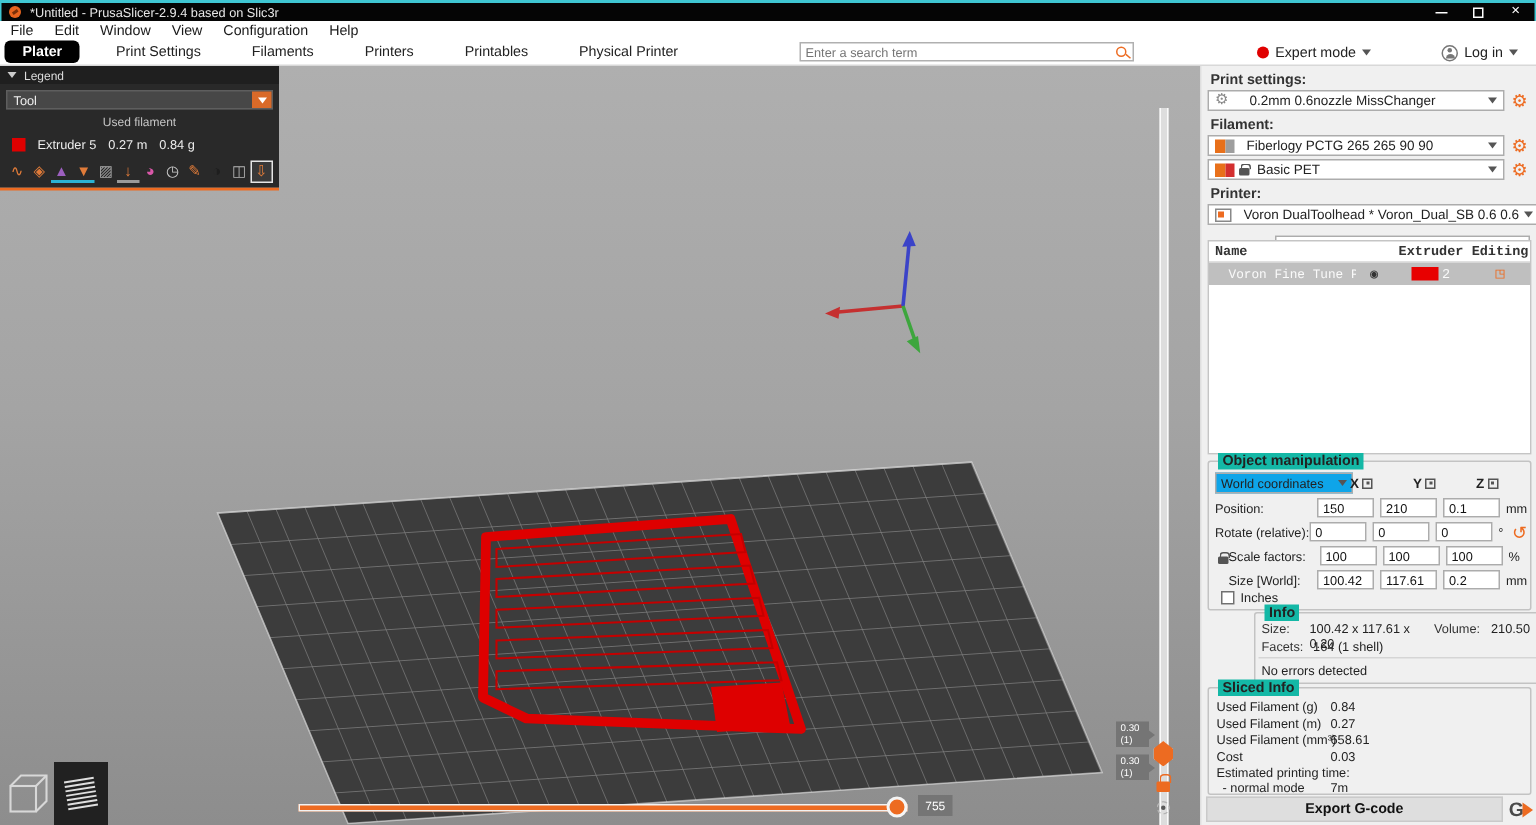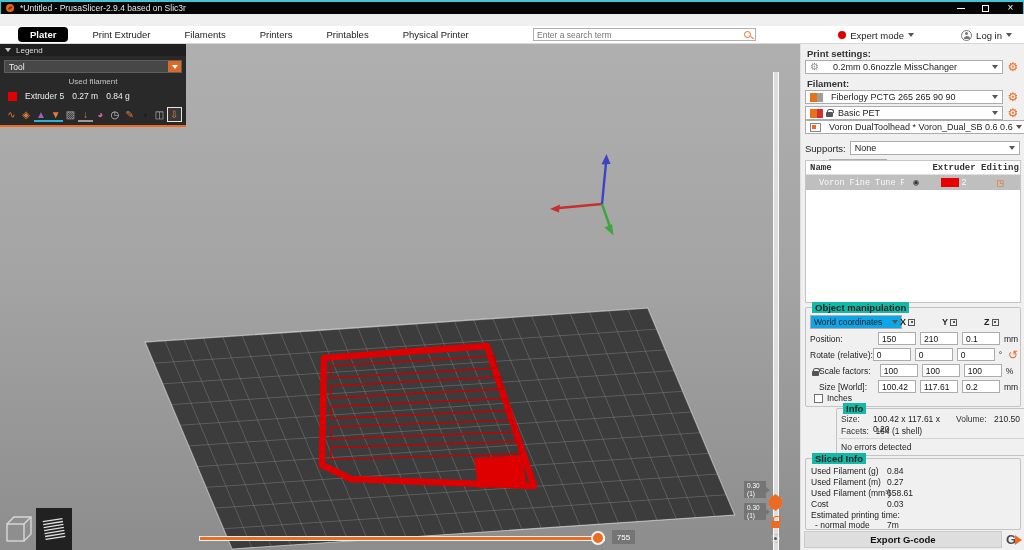--- a/index.html
+++ b/index.html
@@ -21,21 +21,21 @@
 
   
   .menubar { position:absolute; top:14px; left:0; width:1024px; height:12px; background:#FFFFFF;
              display:flex; align-items:center; font-size:9.5px; color:#1a1a1a; }
   .menu-item { padding:0 7px; height:100%; display:flex; align-items:center; }
 
   
   .toolbar { position:absolute; top:26px; left:0; width:1024px; height:18px; background:#FFFFFF;
              border-bottom:1px solid #D8D8D8; display:flex; align-items:center; font-size:9.5px; color:#222; }
   .tab { padding:2px 10px; margin-left:14px; border-radius:4px; white-space:nowrap; }
-  .tab:first-child { margin-left:18px; }
+  .tab:first-child { margin-left:3px; }
   .tab.active { background:#000; color:#fff; font-weight:bold; padding:2px 12px; }
   .searchbox { position:absolute; left:533px; top:2px; width:223px; height:13px; border:1px solid #B0B0B0;
                background:#fff; display:flex; align-items:center; }
   .searchbox input { flex:1; border:none; outline:none; font-size:8.5px; color:#555; padding:0 3px;
                      font-family:"Liberation Sans",sans-serif; background:transparent; }
   .mag { width:7px; height:7px; border:1.4px solid #ED6B21; border-radius:50%; position:relative; margin-right:4px; }
   .mag::after { content:''; position:absolute; width:4px; height:1.4px; background:#ED6B21; right:-3.5px; bottom:-1px; transform:rotate(40deg); }
   .mode-area { position:absolute; right:110px; top:0; height:18px; display:flex; align-items:center; gap:4px; font-size:9.5px; }
   .red-dot { width:8px; height:8px; border-radius:50%; background:#E00000; }
   .login-area { position:absolute; right:12px; top:0; height:18px; display:flex; align-items:center; gap:4px; font-size:9.5px; }
@@ -180,24 +180,32 @@
         </div>
       <div class="win-btn">
           <span class="glyph-max"></span>
         </div>
       <div class="win-btn">
           <span class="glyph-close">×</span>
         </div>
     </div>
   </div>
 
+  <div class="menubar">
+    <span class="menu-item">File</span>
+    <span class="menu-item">Edit</span>
+    <span class="menu-item">Window</span>
+    <span class="menu-item">View</span>
+    <span class="menu-item">Configuration</span>
+    <span class="menu-item">Help</span>
+  </div>
 
   <div class="toolbar">
     <span class="tab active">Plater</span>
-    <span class="tab">Print Extruder</span>
+    <span class="tab">Print Settings</span>
     <span class="tab">Filaments</span>
     <span class="tab">Printers</span>
     <span class="tab">Printables</span>
     <span class="tab">Physical Printer</span>
     <div class="searchbox">
       <input placeholder="Enter a search term" style="">
       <span class="mag"></span>
     </div>
     <div class="mode-area">
       <span class="red-dot"></span>
@@ -354,20 +362,21 @@
               <span style="background:#E8701A"></span>
               <span style="background:#D32F2F"></span>
             </span>
           <span class="mini-lock"></span>
           <span class="c-txt" style="margin-left:5px">Basic PET</span>
           <span class="caret"></span>
         </div>
         <div class="gear-btn">⚙</div>
       </div>
 
+      <div class="lbl" style="margin-top:4px">Printer:</div>
       <div class="combo-row">
         <div class="combo">
           <span class="printer-ic"></span>
           <span class="c-txt" style="margin-left:8px">Voron DualToolhead * Voron_Dual_SB 0.6 0.6</span>
           <span class="caret"></span>
         </div>
 
       </div>
 
       <div class="inline-row" style="margin-top:7px">

